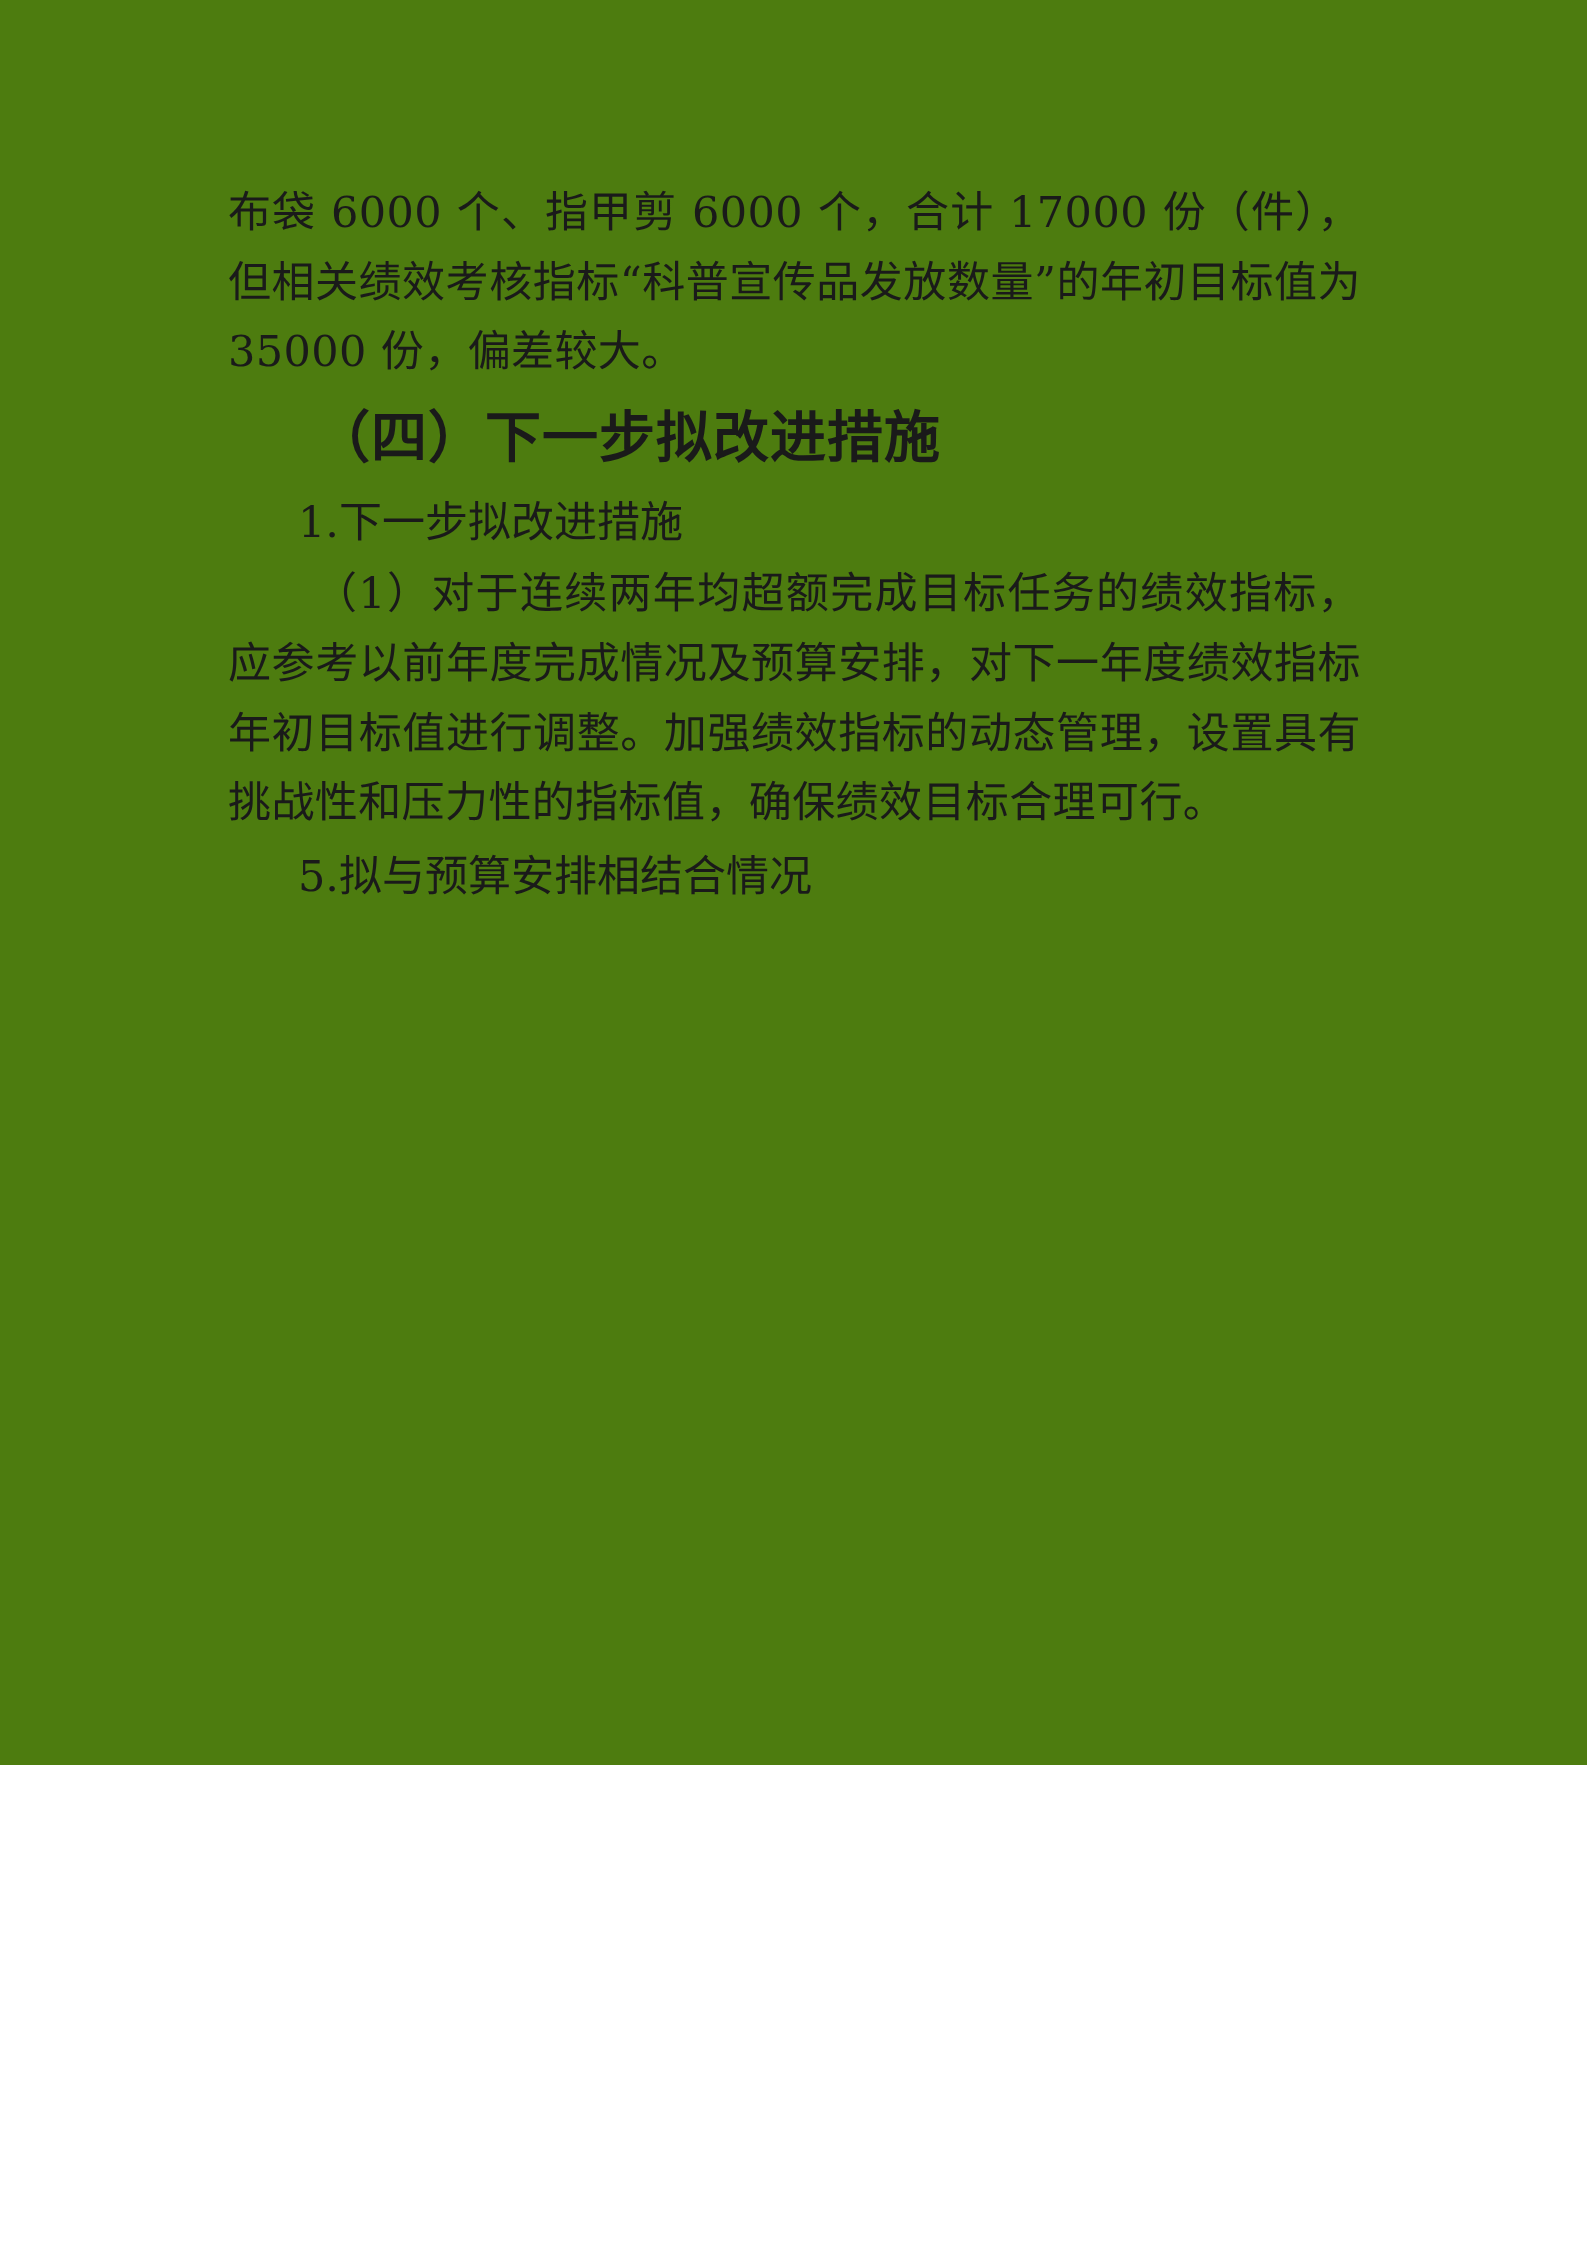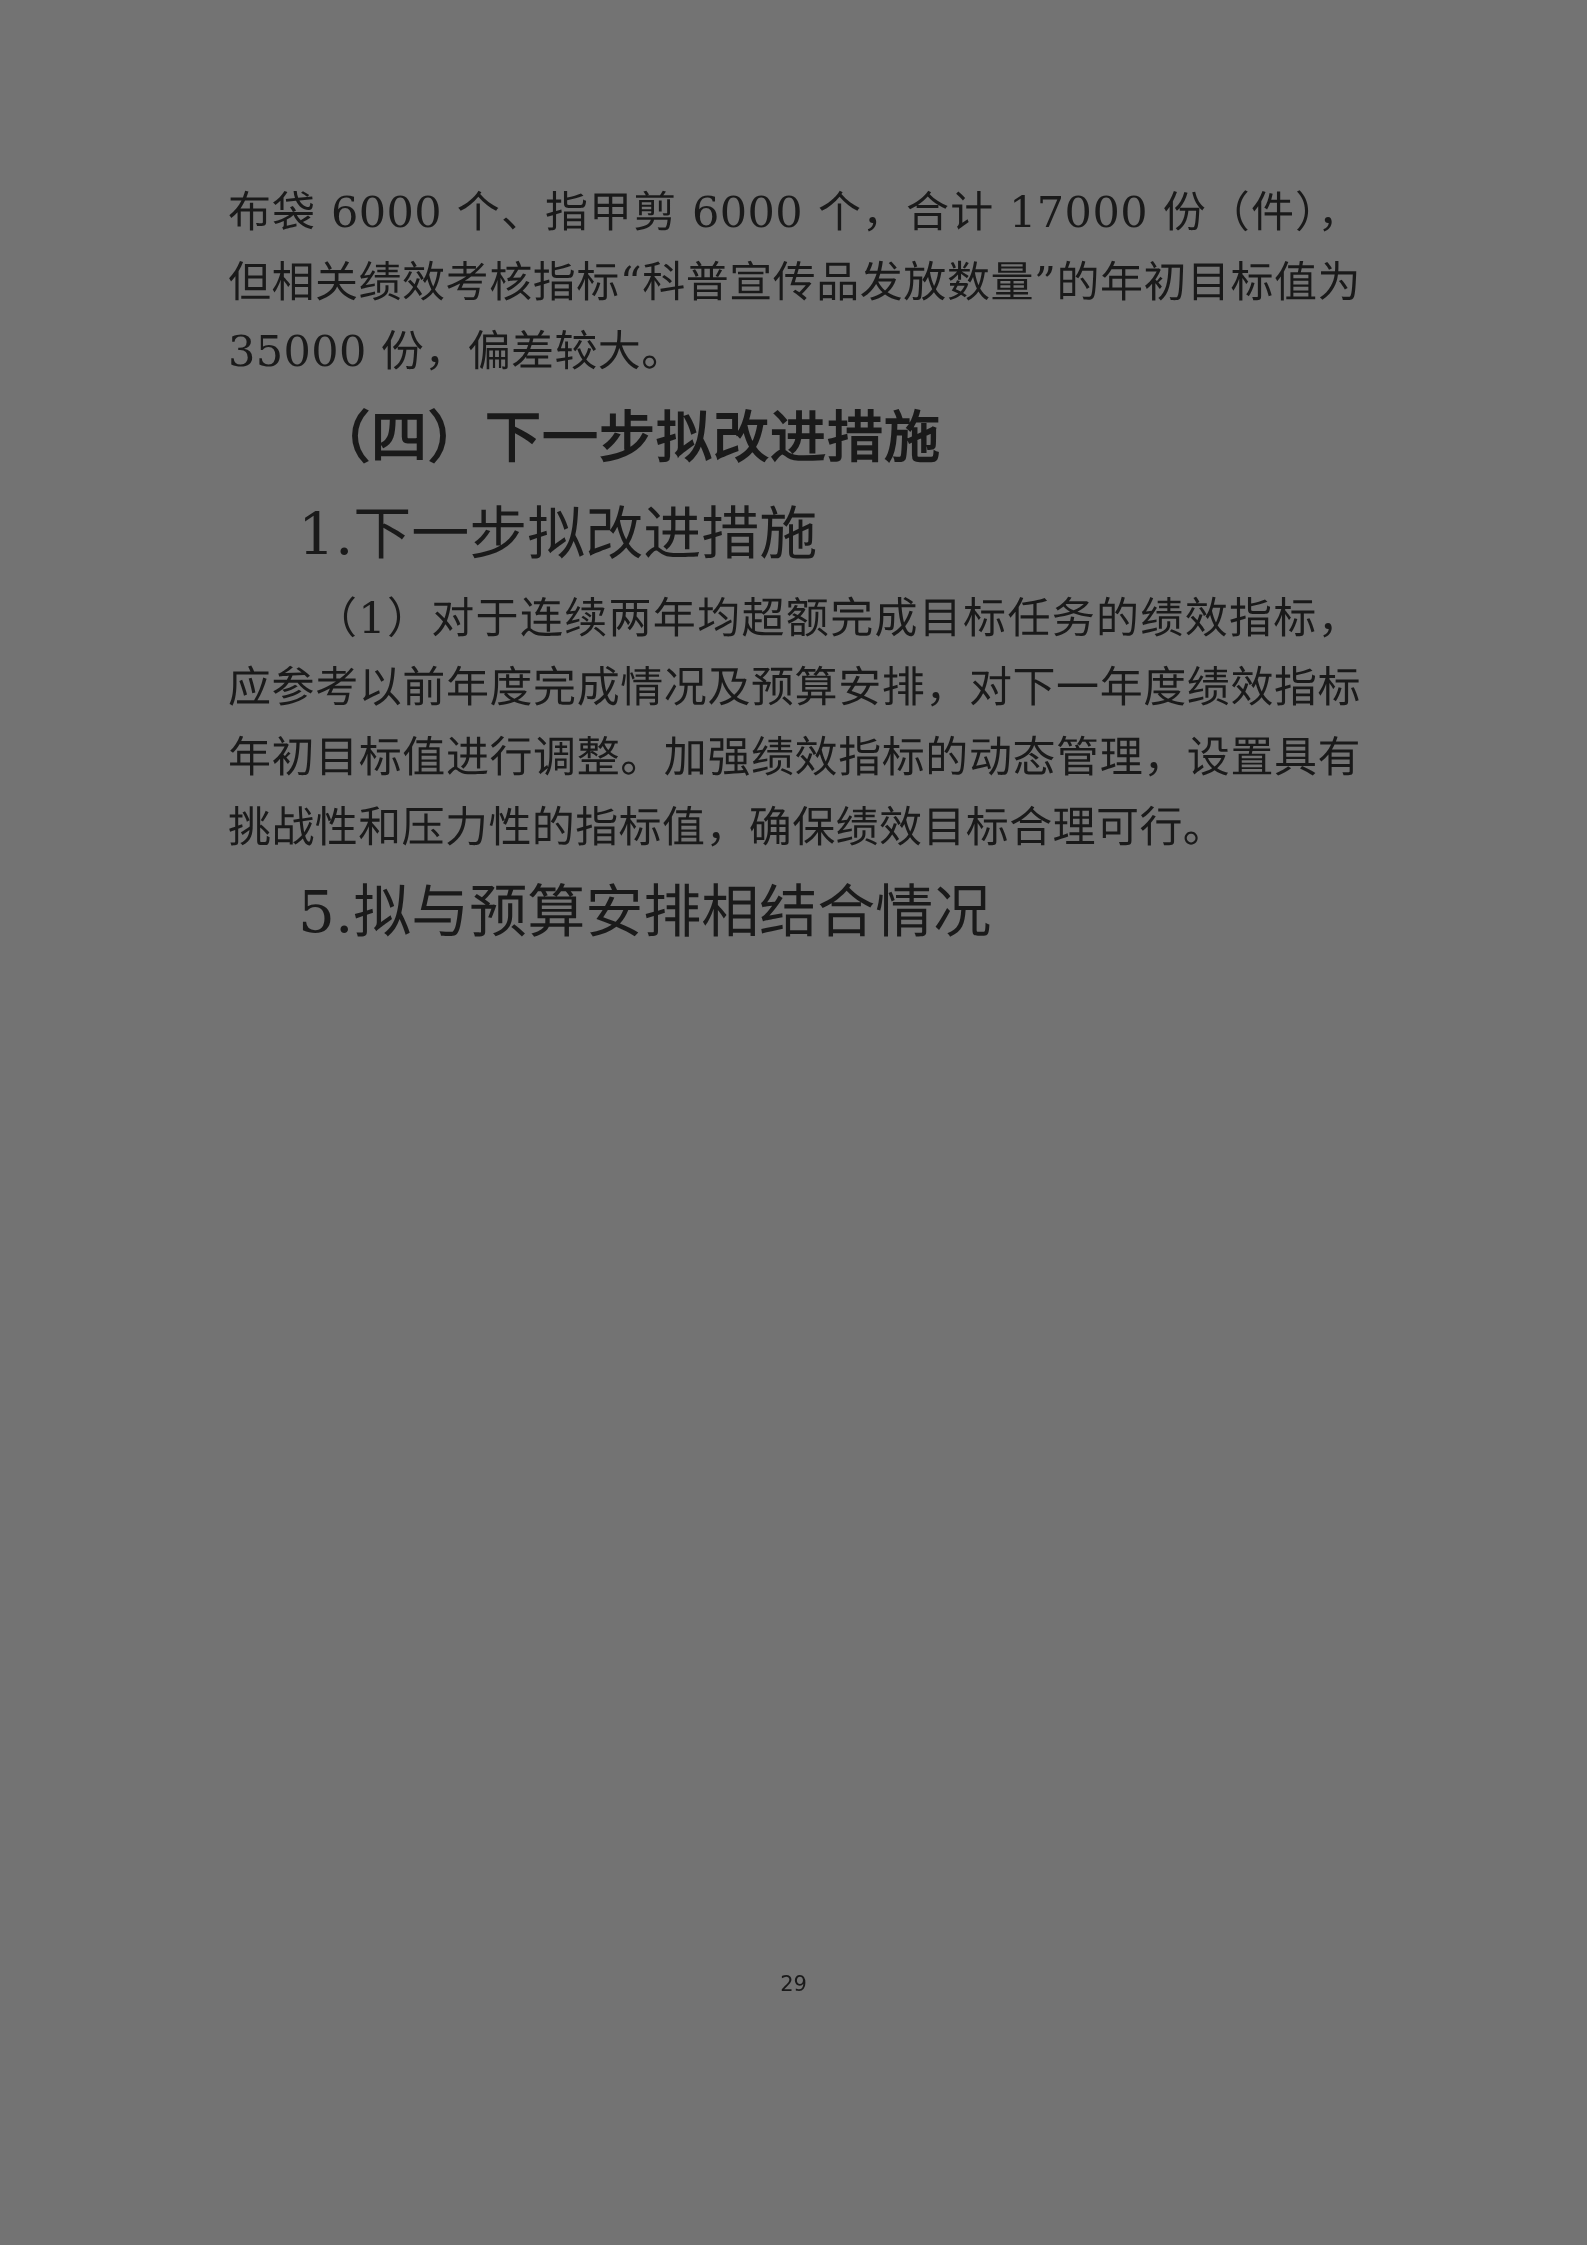--- a/index.html
+++ b/index.html
@@ -3,22 +3,22 @@
 <meta charset="utf-8">
 <style>
   html, body {
     margin: 0;
     padding: 0;
     background: #ffffff;
   }
   .page {
     position: relative;
     width: 1587px;
-    height: 2245px;
-    background: #737373;
+    height: 1765px;
+    background: #4d7c0f;
     margin: 0 auto;
     box-sizing: border-box;
     font-family: "DejaVu Serif", "Liberation Serif", serif;
     color: #1a1a1a;
     overflow: hidden;
   }
   .content {
     position: absolute;
     left: 228px;
     top: 178px;
@@ -39,21 +39,21 @@
   .heading {
     font-size: 56px;
     line-height: 1.62;
     letter-spacing: 1px;
     margin: 6px 0 2px 0;
     text-indent: 86px;
     font-family: "DejaVu Sans", "Liberation Sans", sans-serif;
     font-weight: 600;
   }
   .subheading {
-    font-size: 58px;
+    font-size: 43px;
     line-height: 1.62;
     margin: 4px 0 2px 0;
     text-indent: 70px;
   }
   .page-number {
     position: absolute;
     left: 0;
     right: 0;
     top: 1972px;
     text-align: center;

